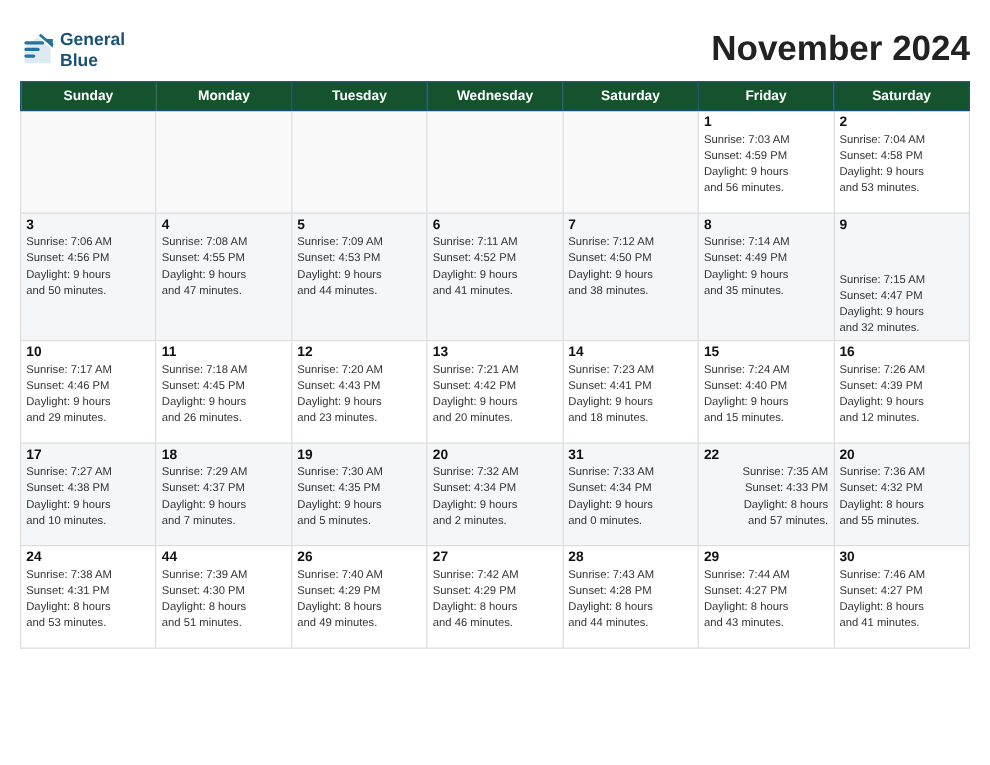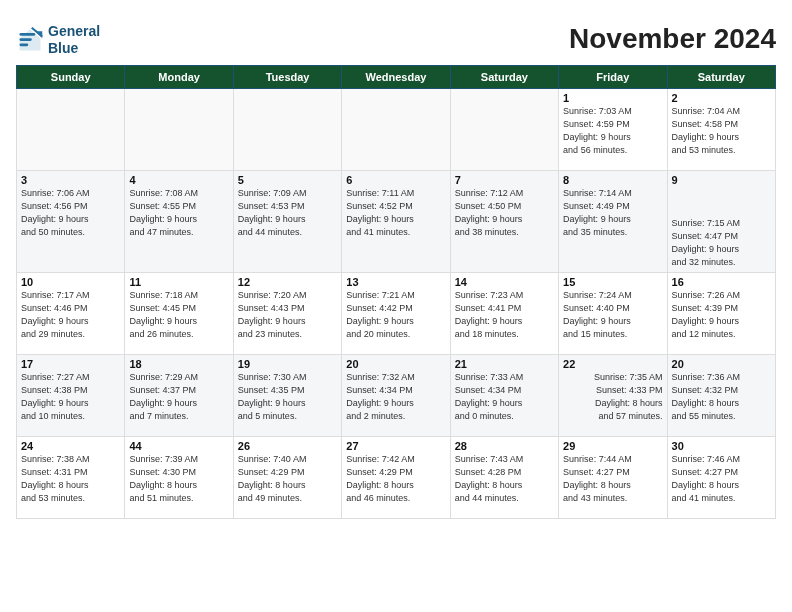--- a/index.html
+++ b/index.html
@@ -277,21 +277,21 @@
 and 5 minutes.</div>
           </td>
           <td>
             <span class="day-num">20</span>
             <div class="day-info" style="white-space: pre-line;">Sunrise: 7:32 AM
 Sunset: 4:34 PM
 Daylight: 9 hours
 and 2 minutes.</div>
           </td>
           <td>
-            <span class="day-num">21</span>
+            <span class="day-num">31</span>
             <div class="day-info" style="white-space: pre-line;">Sunrise: 7:33 AM
 Sunset: 4:34 PM
 Daylight: 9 hours
 and 0 minutes.</div>
           </td>
           <td>
             <span class="day-num">22</span>
             <div class="day-info" style="white-space: pre-line; text-align: right;">Sunrise: 7:35 AM
 Sunset: 4:33 PM
 Daylight: 8 hours

